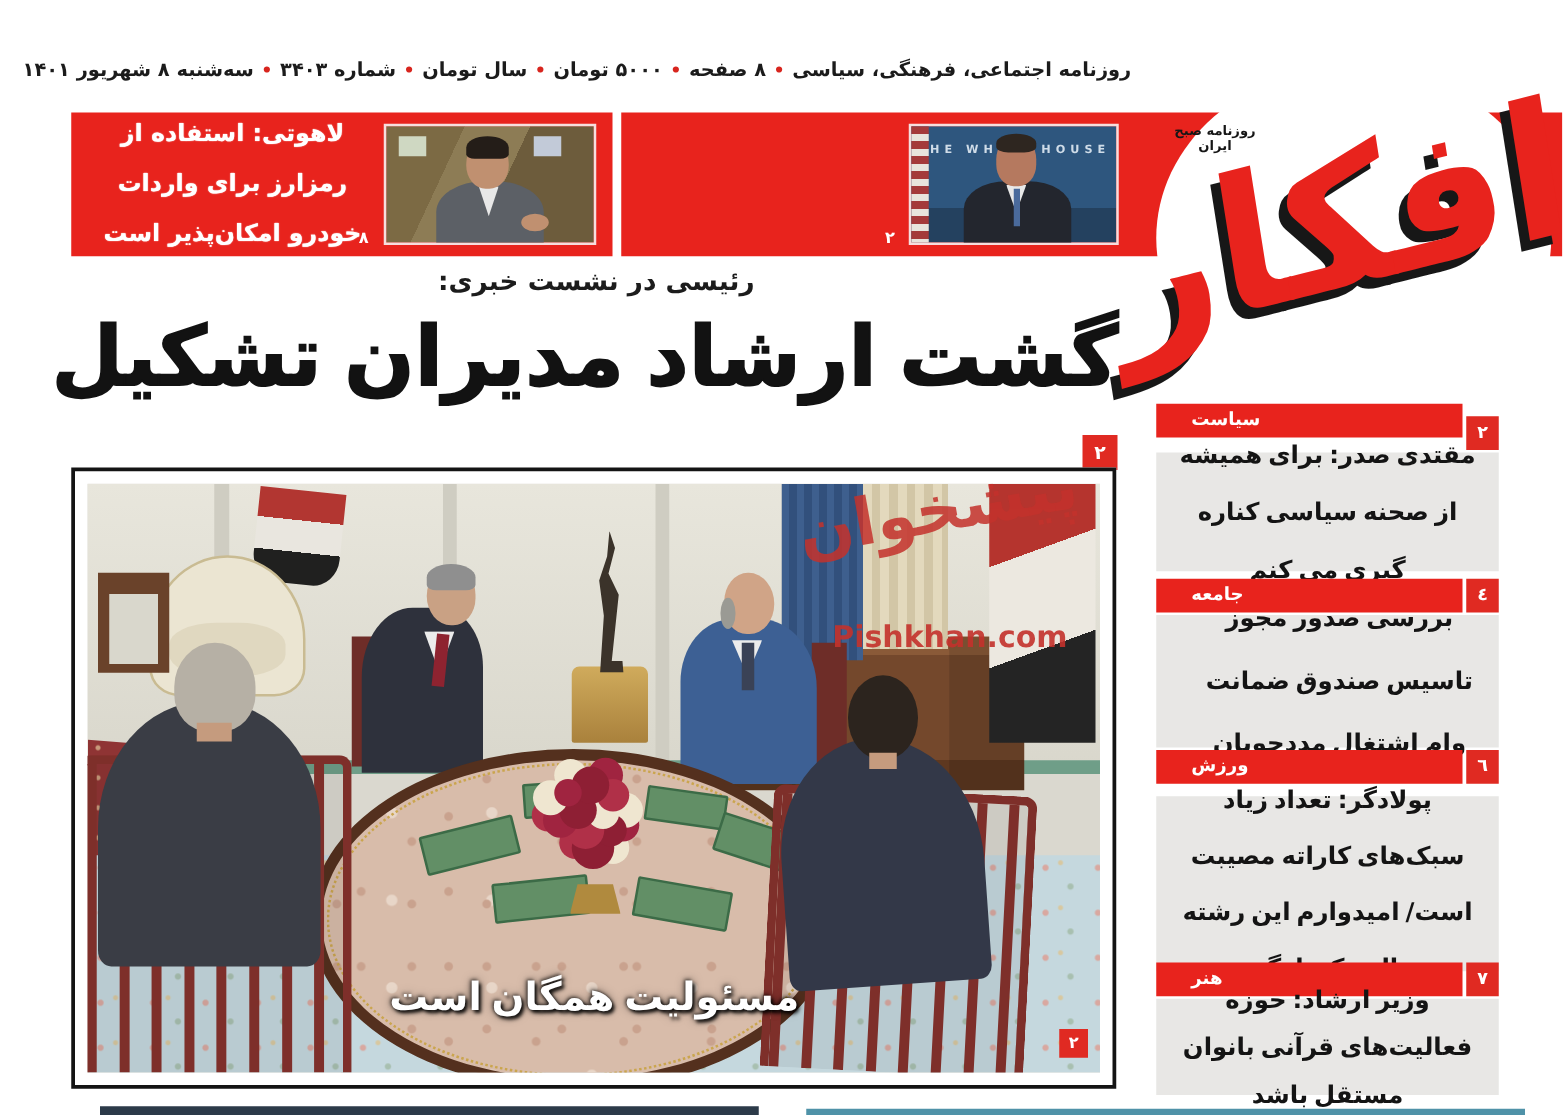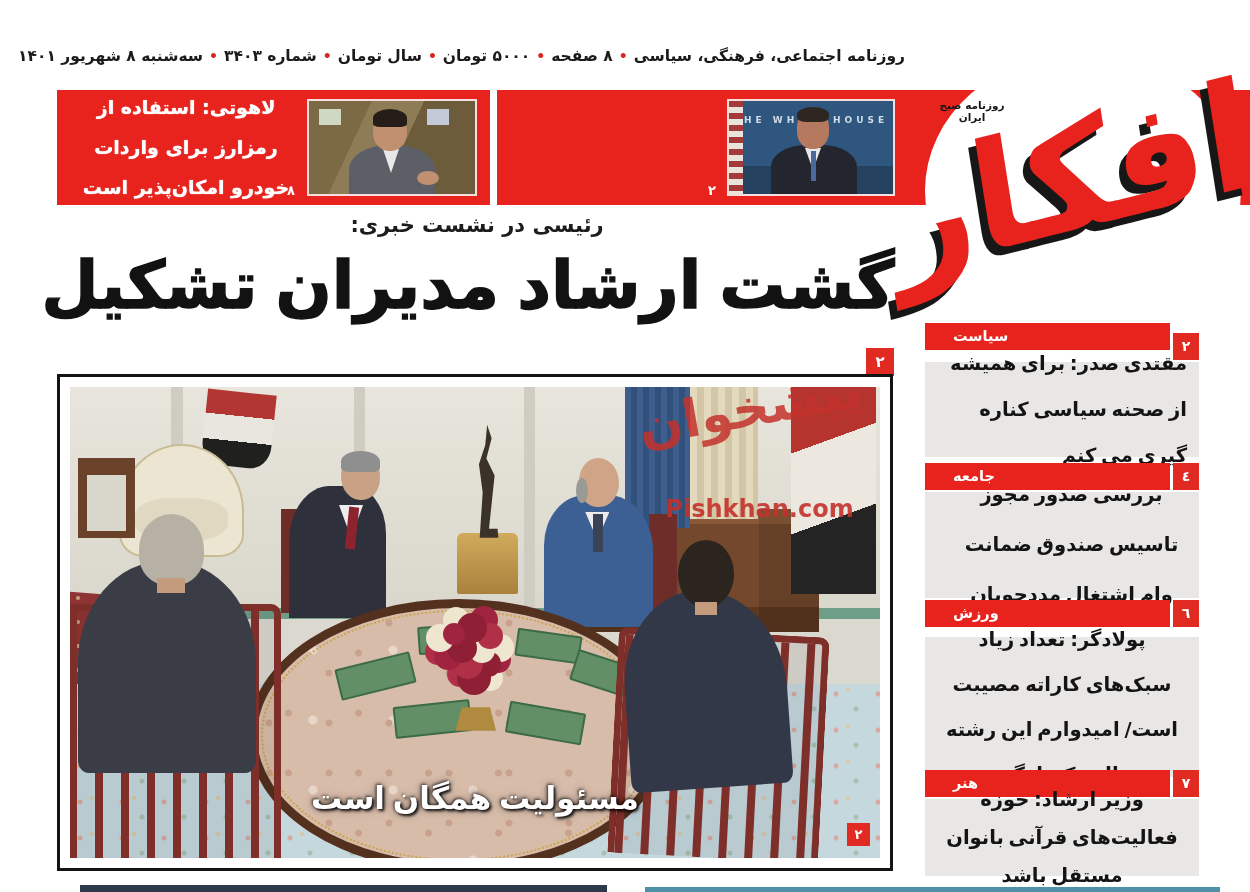--- a/index.html
+++ b/index.html
@@ -174,21 +174,21 @@
   .wm-url{left:73.5%;top:23%;color:#c4322c;font-size:24px;font-weight:bold;opacity:.9;z-index:9;direction:ltr;}
   .photo-page{right:10px;bottom:12px;width:23px;height:23px;line-height:23px;font-size:13px;z-index:10;}
 
   
   .sb-bar{position:absolute;left:925px;width:245px;height:27px;background:#e8231d;}
   .sb-label{position:absolute;left:28px;top:0;line-height:27px;color:#fff;font-size:14.5px;font-weight:bold;}
   .sb-num{position:absolute;left:1173px;width:26px;height:27px;line-height:27px;font-size:14px;}
   .sb-box{position:absolute;left:925px;width:274px;background:#e8e7e5;color:#141414;font-weight:bold;
       font-size:19.5px;text-align:center;direction:rtl;display:flex;align-items:center;
       justify-content:center;padding:0 12px;box-sizing:border-box;line-height:46px;word-spacing:-2px;}
-  .b1{top:323px;} .n1{top:333px;} .x1{top:362px;height:95px;text-align:right;}
+  .b1{top:323px;} .n1{top:333px;} .x1{top:362px;height:95px;}
   .b2{top:463px;} .n2{top:463px;} .x2{top:492px;height:106px;line-height:50px;padding-left:31px;}
   .b3{top:600px;} .n3{top:600px;} .x3{top:637px;height:140px;line-height:45px;}
   .b4{top:770px;} .n4{top:770px;} .x4{top:799px;height:77px;line-height:38px;}
 
   
   .bot-navy{position:absolute;left:80px;top:885px;width:527px;height:7px;background:#2c3a49;}
   .bot-teal{position:absolute;left:645px;top:887px;width:575px;height:5px;background:#4f92a8;}
 </style>
 </head>
 <body>

